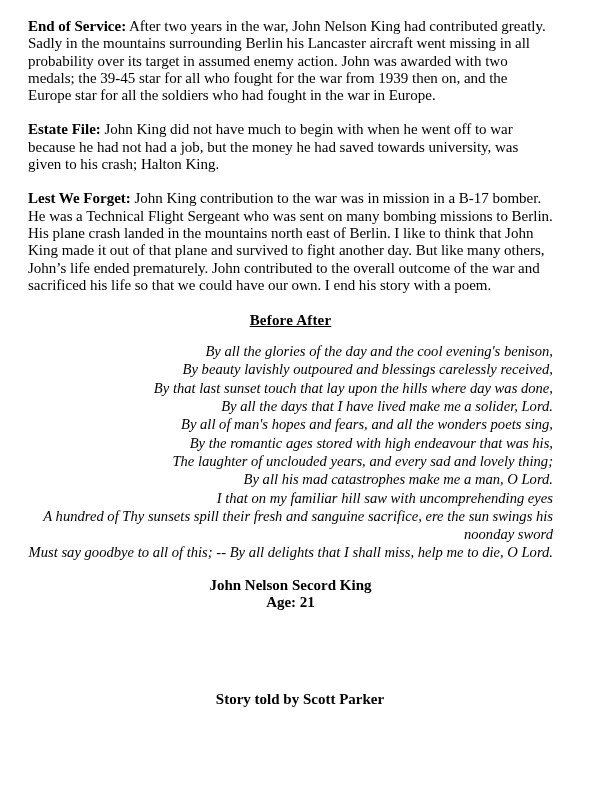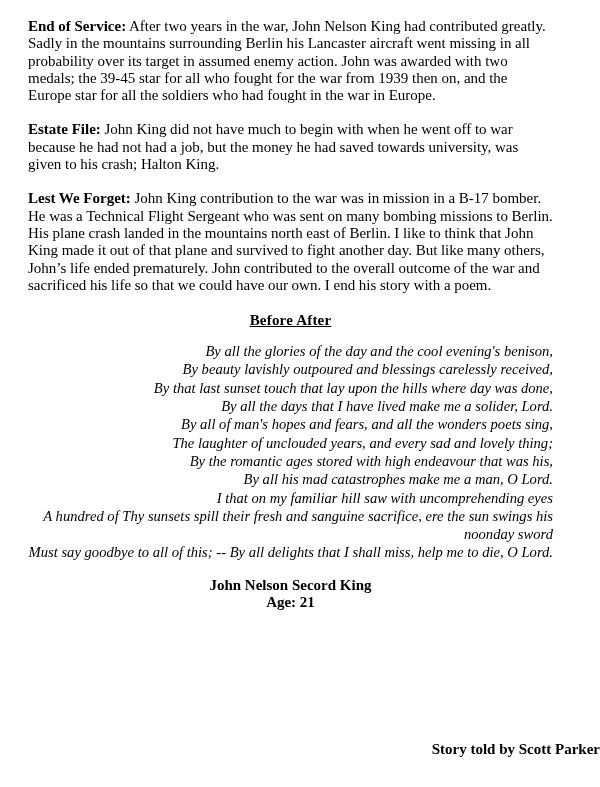--- a/index.html
+++ b/index.html
@@ -62,22 +62,22 @@
     font-size: 15px;
     line-height: 17.5px;
   }
   .signature .sline {
     display: block;
   }
   .footer {
     position: absolute;
     left: 0;
     right: 0;
-    top: 741px;
-    text-align: right;
+    top: 691px;
+    text-align: center;
     font-weight: bold;
     font-size: 15px;
     line-height: 17px;
   }
 </style>
 </head>
 <body>
 
 <div class="page">
 
@@ -88,22 +88,22 @@
   <p class="para"><span class="lead">Lest We Forget:</span><span> John King contribution to the war was in mission in a B-17 bomber. He was a Technical Flight Sergeant who was sent on many bombing missions to Berlin. His plane crash landed in the mountains north east of Berlin. I like to think that John King made it out of that plane and survived to fight another day. But like many others, John’s life ended prematurely. John contributed to the overall outcome of the war and sacrificed his life so that we could have our own. I end his story with a poem.</span></p>
 
   <div class="poem-title">Before After</div>
 
   <div class="poem">
     <span class="line">By all the glories of the day and the cool evening's benison,</span>
     <span class="line">By beauty lavishly outpoured and blessings carelessly received,</span>
     <span class="line">By that last sunset touch that lay upon the hills where day was done,</span>
     <span class="line">By all the days that I have lived make me a solider, Lord.</span>
     <span class="line">By all of man's hopes and fears, and all the wonders poets sing,</span>
+    <span class="line">By the romantic ages stored with high endeavour that was his,</span>
     <span class="line">The laughter of unclouded years, and every sad and lovely thing;</span>
-    <span class="line">By the romantic ages stored with high endeavour that was his,</span>
     <span class="line">By all his mad catastrophes make me a man, O Lord.</span>
     <span class="line">I that on my familiar hill saw with uncomprehending eyes</span>
     <span class="line wrap">A hundred of Thy sunsets spill their fresh and sanguine sacrifice, ere the sun swings his noonday sword</span>
     <span class="line">Must say goodbye to all of this; -- By all delights that I shall miss, help me to die, O Lord.</span>
   </div>
 
   <div class="signature">
     <span class="sline">John Nelson Secord King</span>
     <span class="sline">Age: 21</span>
   </div>

